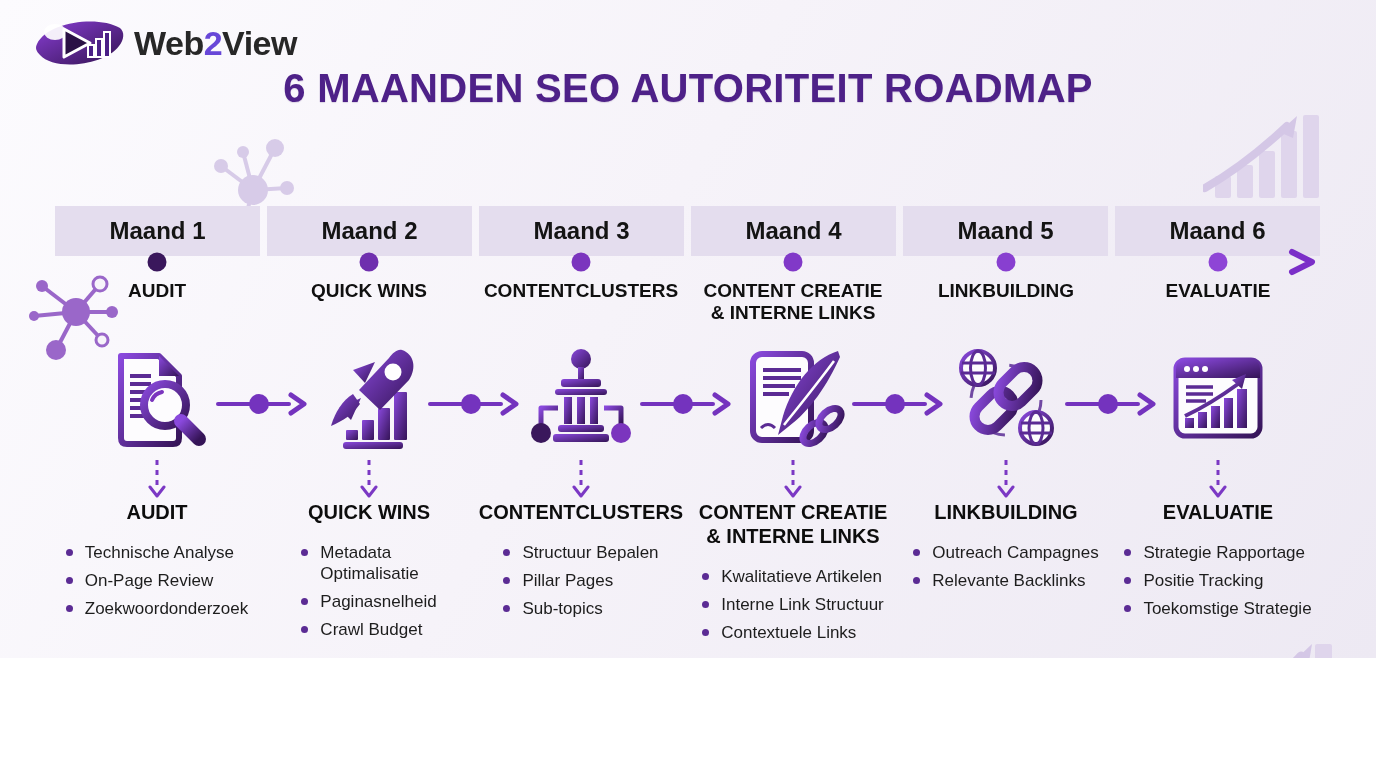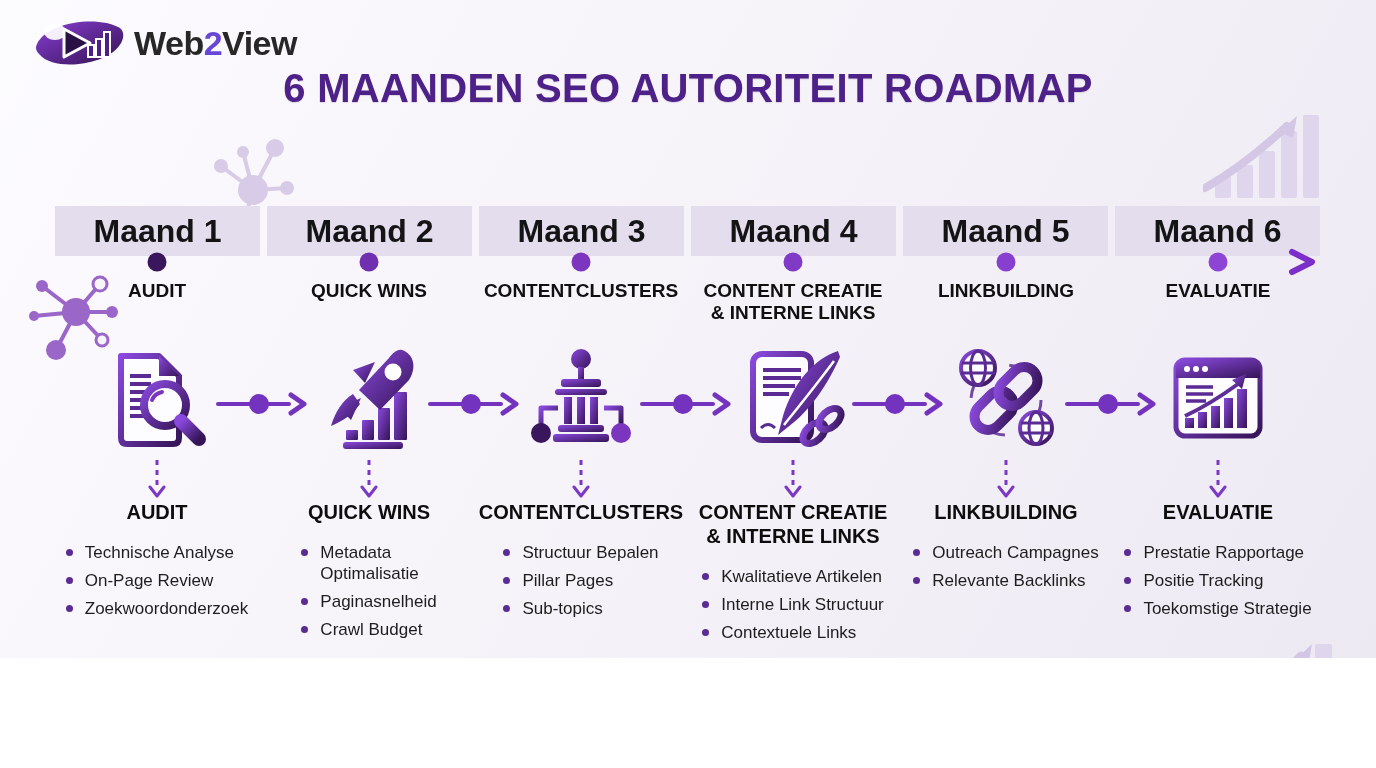--- a/index.html
+++ b/index.html
@@ -17,21 +17,21 @@
   .wordmark .digit{ color:#6847D8; }
   .title{ position:absolute; left:0; top:66px; width:1376px; text-align:center;
           font-size:40px; font-weight:700; color:#4E2188; letter-spacing:0.3px;
           text-shadow:0 1px 1px rgba(60,20,100,0.15); }
   .subtitle{ position:absolute; left:0; top:116px; width:1376px; text-align:center;
              font-size:29px; font-weight:500; color:#161616; }
 
   
   .months{ position:absolute; left:55px; top:206px; width:1265px; display:flex; gap:7px; }
   .month-box{ flex:1; height:50px; background:#E4DDEE; display:flex; align-items:center; justify-content:center;
-              font-size:32px; font-weight:700; color:#141414; }
+              font-size:24px; font-weight:700; color:#141414; }
 
   
   .c1{ --cx:157px; } .c2{ --cx:369px; } .c3{ --cx:581px; }
   .c4{ --cx:793px; } .c5{ --cx:1006px; } .c6{ --cx:1218px; }
 
   .cat{ position:absolute; top:280px; left:calc(var(--cx) - 115px); width:230px; text-align:center;
         font-size:19px; font-weight:700; color:#101010; line-height:22px; white-space:pre-line; }
   .icon-box{ position:absolute; top:346px; left:calc(var(--cx) - 52px); width:104px; height:104px; }
   .down-arrow{ position:absolute; top:458px; left:calc(var(--cx) - 9px); }
   .sect{ position:absolute; top:500px; left:calc(var(--cx) - 118px); width:236px; text-align:center;
@@ -416,21 +416,21 @@
     </ul>
   </div>
   <div class="list c5">
     <ul>
       <li>Outreach Campagnes</li>
       <li>Relevante Backlinks</li>
     </ul>
   </div>
   <div class="list c6">
     <ul>
-      <li>Prestatie Rapportage</li>
+      <li>Strategie Rapportage</li>
       <li>Positie Tracking</li>
       <li>Toekomstige Strategie</li>
     </ul>
   </div>
 
   <div class="footer-line left"></div>
   <div class="footer-line right"></div>
   <div class="logo-bottom">
     <svg width="38" height="26" viewBox="0 0 92 58">
       <path d="M3 30 C13 8 64 1 86 14 C91 18 90 26 85 32 C70 52 20 57 6 41 C2 37 1 34 3 30 Z" fill="url(#logograd)"></path>

